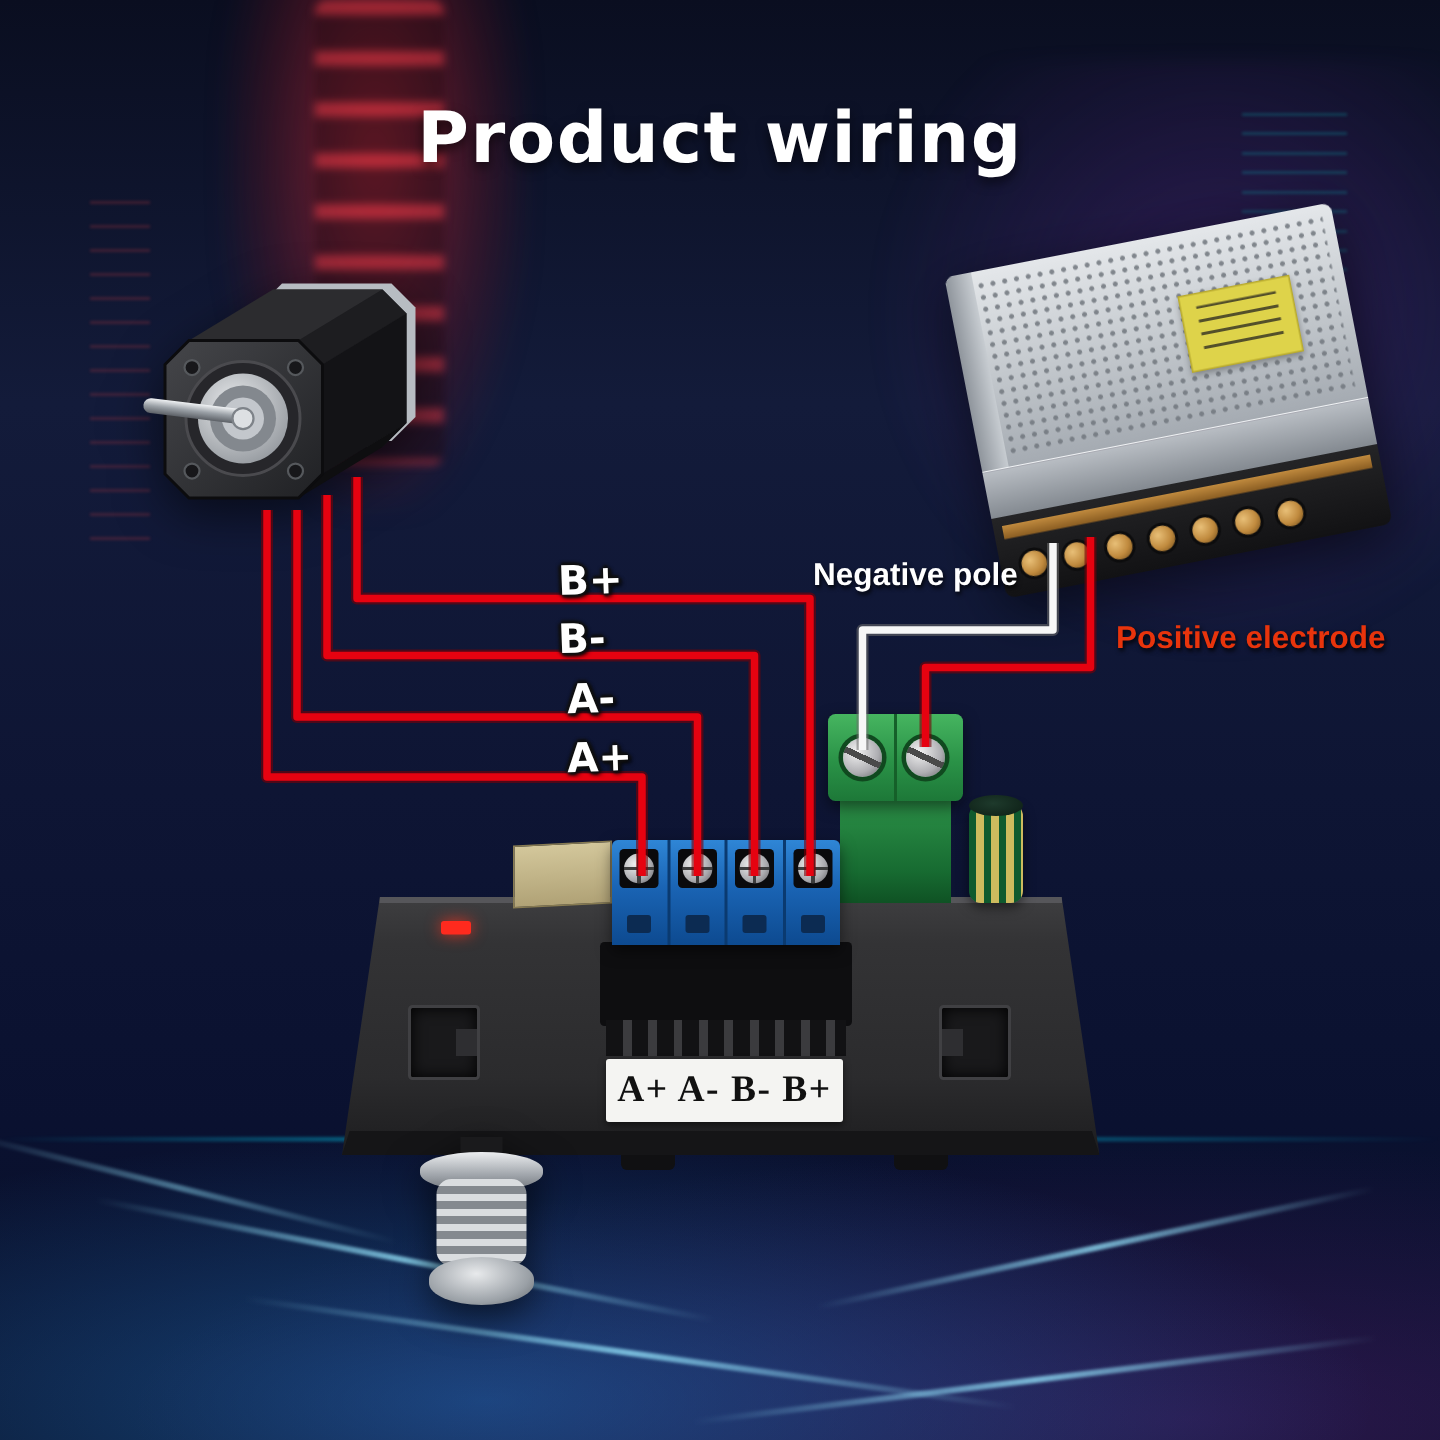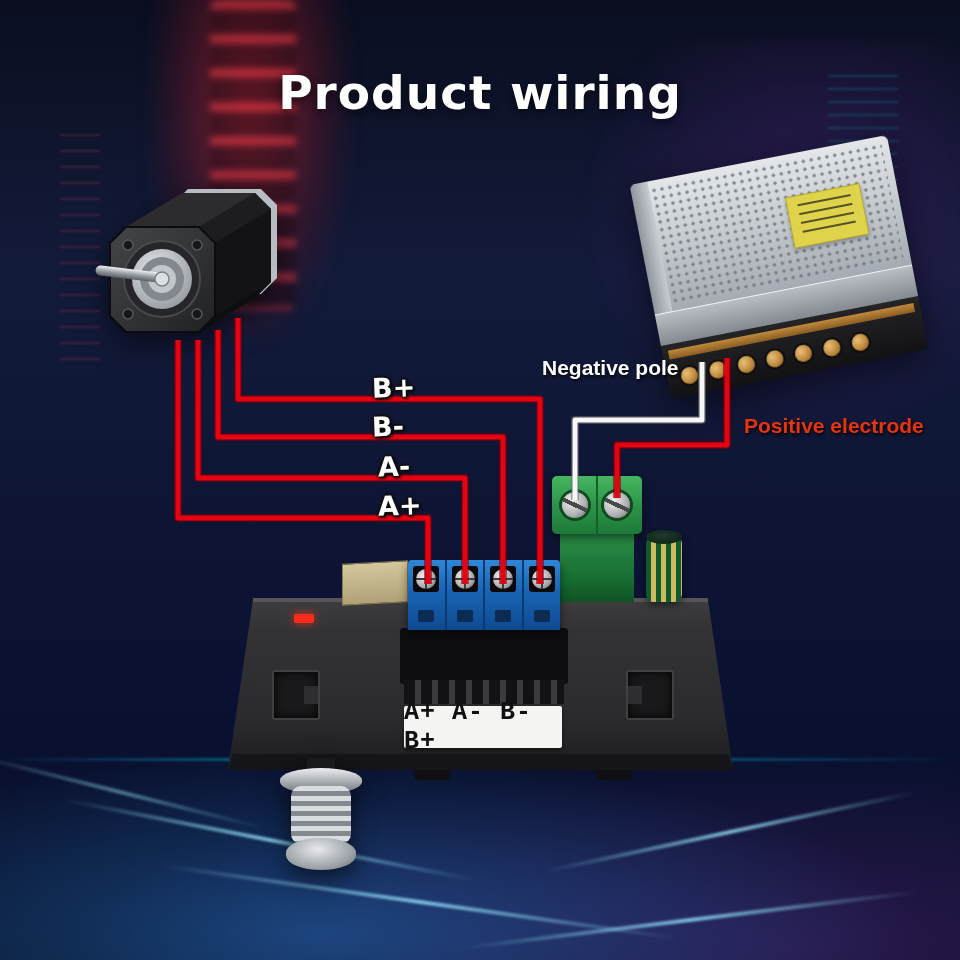--- a/index.html
+++ b/index.html
@@ -75,21 +75,21 @@
   .slot-l{left:44px;top:72px;}
   .slot-r{left:398px;top:72px;}
   .slot-tab{position:absolute;width:14px;height:18px;background:#2e2e31;top:14px;}
   .slot-l .slot-tab{right:0;}
   .slot-r .slot-tab{left:0;}
   .heatsink{position:absolute;left:172px;top:30px;width:168px;height:56px;background:#0e0e10;border-radius:3px;}
   .pins{position:absolute;left:176px;top:82px;width:160px;height:24px;
     background:repeating-linear-gradient(90deg,#121214 0 11px,#3b3b3e 11px 17px);}
   .board-plate{position:absolute;left:176px;top:108px;width:158px;height:42px;background:#f4f4f2;border-radius:2px;
     display:flex;align-items:center;justify-content:center;box-shadow:0 2px 5px rgba(0,0,0,.5);}
-  .plate-text{font-family:Liberation Mono, monospace;font-weight:bold;font-size:25px;color:#111;letter-spacing:1px;}
+  .plate-text{font-family:Liberation Serif, serif;font-weight:bold;font-size:25px;color:#111;letter-spacing:1px;}
   .foot{position:absolute;width:36px;height:12px;background:#101012;border-radius:0 0 4px 4px;z-index:3;}
   .foot-1{left:414px;top:768px;}
   .foot-2{left:596px;top:768px;}
   
   .bterm{position:absolute;left:408px;top:560px;width:152px;height:70px;z-index:5;
     background:linear-gradient(180deg,#2f86d6 0%,#1a64b4 45%,#0d4a90 100%);border-radius:4px 4px 0 0;
     box-shadow:0 4px 10px rgba(0,0,0,.5);display:flex;}
   .bcell{flex:1;position:relative;border-right:2px solid #0a3a70;}
   .bcell:last-child{border-right:none;}
   .bhole{position:absolute;left:50%;top:6px;transform:translateX(-50%);width:26px;height:26px;background:#0a0a0c;border-radius:3px;}
@@ -137,21 +137,21 @@
   
   .wl{position:absolute;z-index:7;font-family:"DejaVu Sans","Liberation Sans",sans-serif;font-weight:bold;
     font-size:27px;color:#fff;transform:rotate(-2deg);
     text-shadow:2px 0 2px #101010,-2px 0 2px #101010,0 2px 2px #101010,0 -2px 2px #101010,2px 2px 3px rgba(0,0,0,.9);}
   .wl-bplus{left:372px;top:372px;}
   .wl-bminus{left:372px;top:411px;}
   .wl-aminus{left:378px;top:451px;}
   .wl-aplus{left:378px;top:490px;}
   .anno{position:absolute;z-index:7;font-family:"Liberation Sans",sans-serif;font-weight:bold;font-size:21px;
     text-shadow:1px 2px 3px rgba(0,0,0,.85);}
-  .anno-neg{left:542px;top:356px;color:#ffffff;}
+  .anno-neg{left:542px;top:372px;color:#ffffff;}
   .anno-pos{left:744px;top:414px;color:#e8340c;text-align:right;}
 </style>
 </head>
 <body>
 
 <div class="canvas">
 
   <div class="bg tower-glow"></div>
   <div class="bg tower-core"></div>
   <div class="bg purple-glow"></div>

